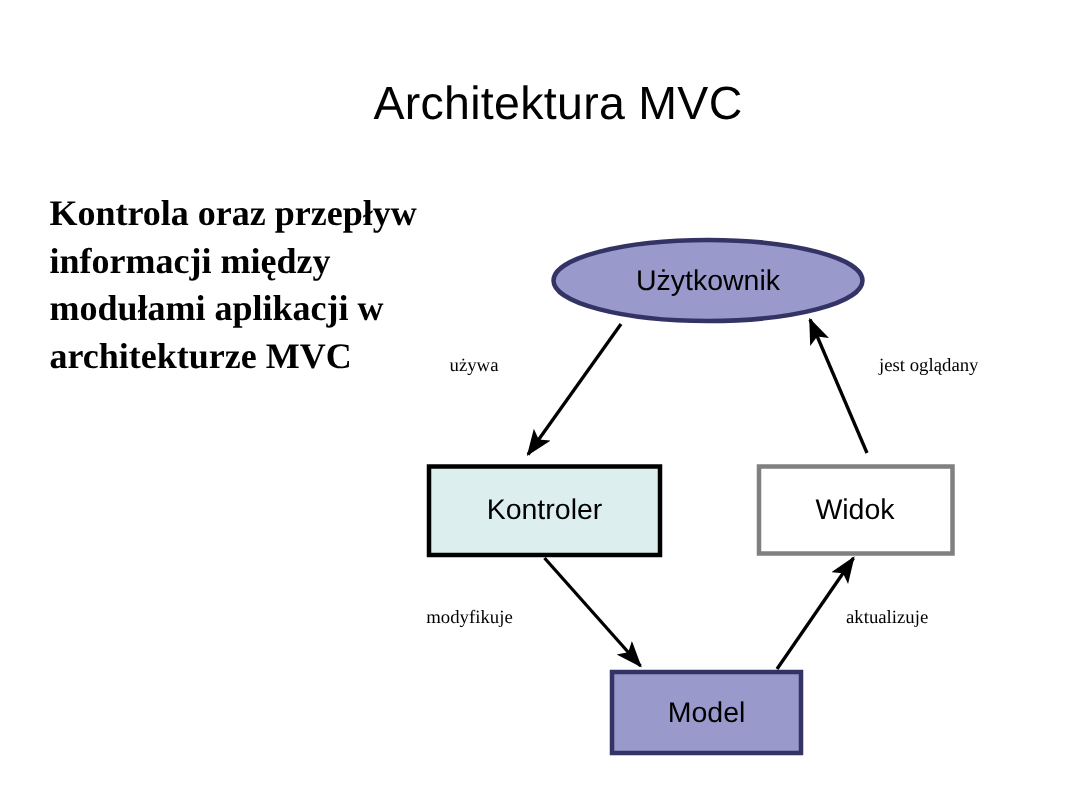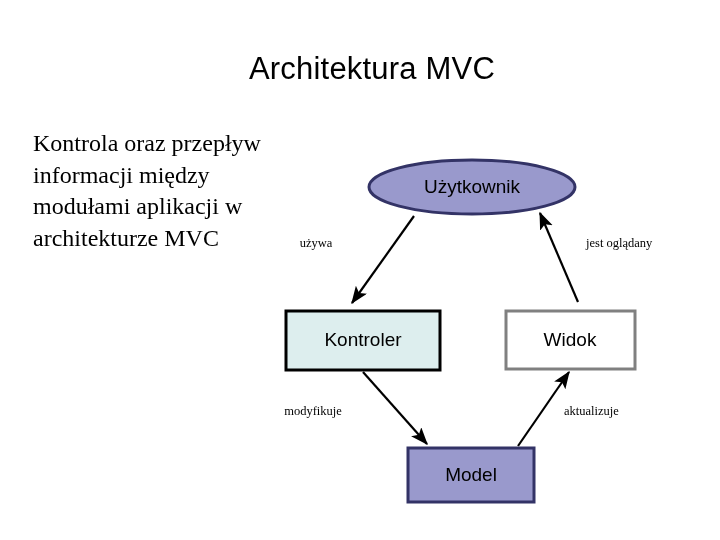--- a/index.html
+++ b/index.html
@@ -35,20 +35,21 @@
   #body-text {
     position: absolute;
     left: 33px;
     top: 128px;
     width: 258px;
     font-family: "Liberation Serif", "DejaVu Serif", serif;
     font-size: 24px;
     line-height: 31.5px;
     color: #000000;
     white-space: normal;
+    font-weight: bold;
   }
 
   
   #diagram {
     position: absolute;
     left: 0;
     top: 0;
     width: 720px;
     height: 540px;
   }

